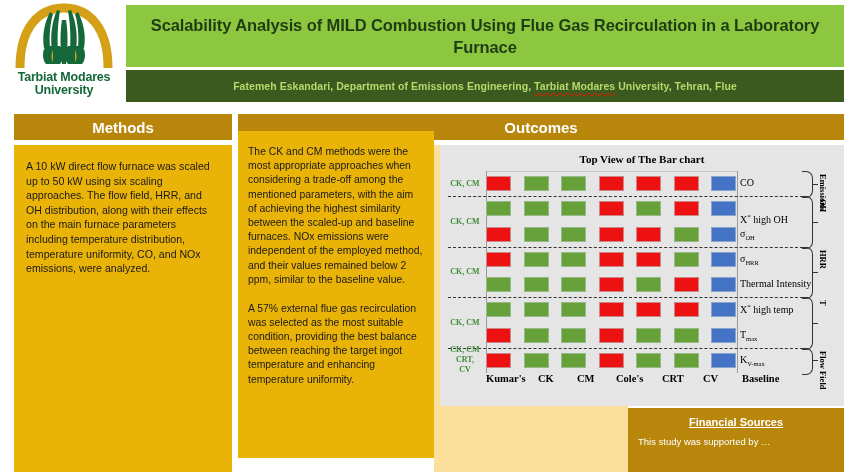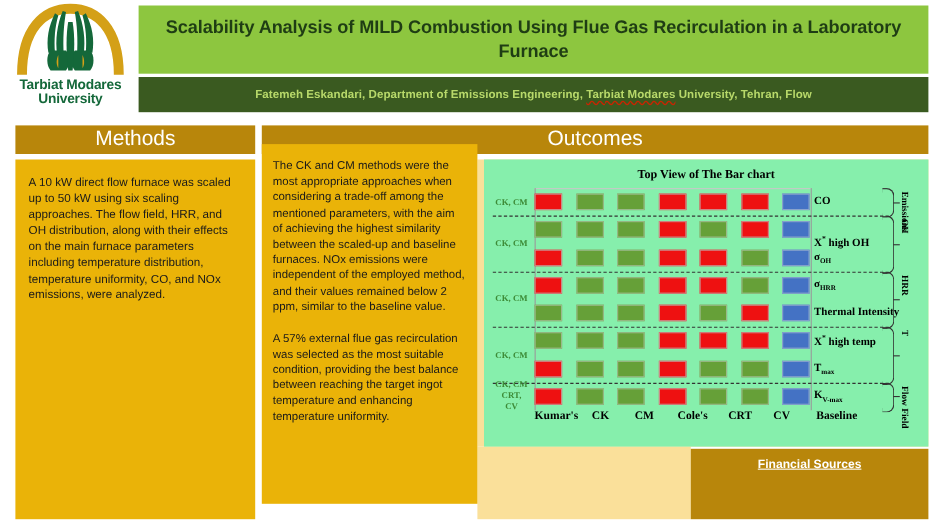--- a/index.html
+++ b/index.html
@@ -95,22 +95,22 @@
   .hdr {
     position: absolute;
     height: 26px;
     background: #b8860b;
     display: flex;
     align-items: center;
     justify-content: center;
   }
   .hdr span {
     color: #ffffff;
-    font-weight: normal;
-    font-size: 19px;
+    font-weight: bold;
+    font-size: 15px;
   }
   #hdr-methods { left: 14px; top: 114px; width: 218px; }
   #hdr-outcomes { left: 238px; top: 114px; width: 606px; }
 
   
   .panel {
     position: absolute;
     background: #eab308;
     box-sizing: border-box;
   }
@@ -131,21 +131,21 @@
   }
   .body-text p { margin: 0; }
   .body-text p + p { margin-top: 14.6px; }
   #panel-outcomes-text .body-text { font-size: 10.4px; line-height: 14.2px; }
 
   
   #chart-card {
     position: absolute;
     left: 440px; top: 145px;
     width: 404px; height: 261px;
-    background: #86efac;
+    background: #e5e5e5;
     box-sizing: border-box;
   }
   .chart-title {
     position: absolute;
     left: 0; top: 8px;
     width: 404px;
     text-align: center;
     font-family: "Liberation Serif", serif;
     font-weight: bold;
     font-size: 11px;
@@ -213,21 +213,21 @@
     width: 360px;
     border-top: 1px dashed #333;
     height: 0;
   }
 
   
   .rowlabel {
     position: absolute;
     left: 300px;
     font-family: "Liberation Serif", serif;
-    font-weight: bold;
+    font-weight: normal;
     font-size: 10px;
     color: #000;
     white-space: nowrap;
   }
   .rowlabel sub { font-size: 6.5px; }
   .rowlabel sup { font-size: 7px; }
 
   
   .lefttag {
     position: absolute;
@@ -344,21 +344,21 @@
       <span>Tarbiat Modares</span>
       <span class="l2">University</span>
     </div>
   </div>
 
   <div class="title-bar">
     <div class="t">Scalability Analysis of MILD Combustion Using Flue Gas Recirculation in a Laboratory Furnace</div>
   </div>
 
   <div class="author-bar">
-    <div class="a"><span>Fatemeh Eskandari, Department of Emissions Engineering, </span><span class="squiggle">Tarbiat Modares</span><span> University, Tehran, Flow</span></div>
+    <div class="a"><span>Fatemeh Eskandari, Department of Emissions Engineering, </span><span class="squiggle">Tarbiat Modares</span><span> University, Tehran, Flue</span></div>
   </div>
 </div>
 
 <div class="hdr" id="hdr-methods">
   <span>Methods</span>
 </div>
 <div class="hdr" id="hdr-outcomes">
   <span>Outcomes</span>
 </div>
 
@@ -511,13 +511,14 @@
         <span style="position: absolute; left: 136px;">Cole's</span>
         <span style="position: absolute; left: 182px;">CRT</span>
         <span style="position: absolute; left: 223px;">CV</span>
         <span style="position: absolute; left: 262px;">Baseline</span>
       </div>
   </div>
 </div>
 
 <div id="fin-box">
   <div class="fin-title">Financial Sources</div>
+  <div class="fin-body">This study was supported by …</div>
 </div>
 
 </body></html>

